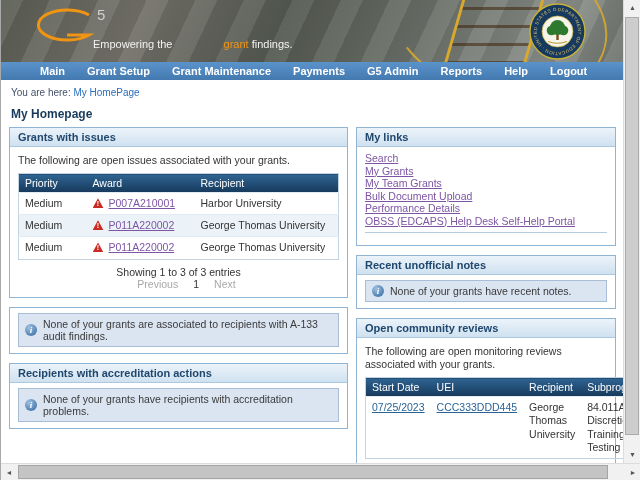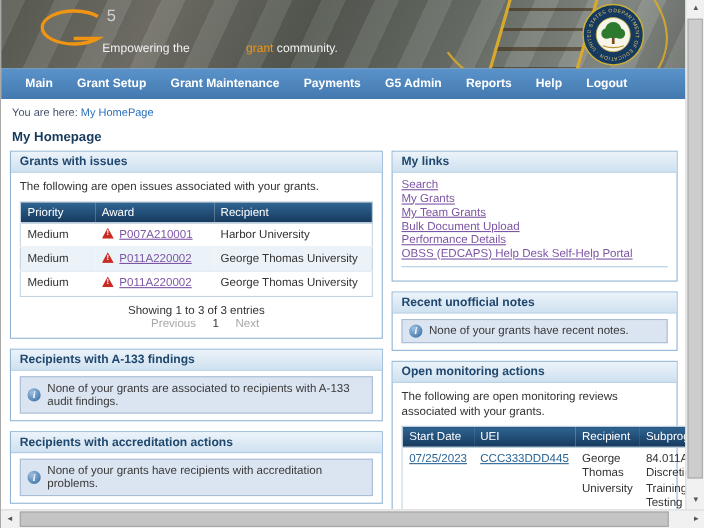--- a/index.html
+++ b/index.html
@@ -19,21 +19,21 @@
     border-left:3px solid #d8a92c; border-right:3px solid #d8a92c; }
   .bookshelf::after { content:""; position:absolute; inset:0;
     background:repeating-linear-gradient(180deg, transparent 0 15px, rgba(60,35,10,.55) 15px 18px); }
   .g5-logo { position:absolute; left:26px; top:4px; width:90px; height:50px; }
   .logo-5 { position:absolute; left:96px; top:6px; color:#cfcfcf; font-size:15px; }
   .tagline { position:absolute; left:92px; top:38px; color:#f2f2f2; font-size:11px; }
   .tagline .hl { color:#ef9413;margin-left:48px; }
   .seal { position:absolute; left:528px; top:3px; width:57px; height:57px; }
 
   
-  .nav { height:28px; background:linear-gradient(#5a93ca,#4379af); display:flex; align-items:center; padding-left:11px; }
+  .nav { height:18px; background:linear-gradient(#5a93ca,#4379af); display:flex; align-items:center; padding-left:28px; }
   .nav a { color:#fff; font-weight:bold; font-size:11px; text-decoration:none; padding:0 11px; white-space:nowrap; }
 
   
   .crumb { padding:7px 10px 0; font-size:10px; color:#44526b; }
   .crumb a { color:#2a6ebb; text-decoration:none; }
   .page-title { margin:9px 10px 6px; font-size:12px; font-weight:bold; color:#173a5c; }
   .cols { display:flex; gap:8px; padding:0 8px; align-items:flex-start; }
   .col-left { width:339px; flex:none; }
   .col-right { flex:1; min-width:0; }
 
@@ -91,21 +91,21 @@
   <div class="viewport">
 
     <div class="banner">
       <div class="streaks"></div>
       <div class="gold-arc"></div>
       <div class="bookshelf"></div>
       <svg class="g5-logo" viewBox="0 0 90 50">
         <path d="M 62 11 A 29 15 0 1 0 62 31 L 40 31" fill="none" stroke="#ef9413" stroke-width="3"></path>
       </svg>
       <span class="logo-5">5</span>
-      <div class="tagline"><span>Empowering the </span><span class="hl">grant</span><span> community.</span></div>
+      <div class="tagline"><span>Empowering the </span><span class="hl">grant</span><span> findings.</span></div>
       <svg class="seal" viewBox="0 0 57 57">
         <circle cx="28.5" cy="28.5" r="27.5" fill="#16395f" stroke="#c9b037" stroke-width="1.4"></circle>
         <defs>
             <path id="sealring" d="M 28.5 8 A 20.5 20.5 0 1 1 28.4 8"></path>
           </defs>
         <text font-size="4.6" fill="#d9c06a" letter-spacing="0.4"><textPath href="#sealring">DEPARTMENT OF EDUCATION · UNITED STATES OF AMERICA</textPath></text>
         <circle cx="28.5" cy="28.5" r="15.5" fill="#f7f4e9" stroke="#c9b037" stroke-width="0.7"></circle>
         <rect x="27.3" y="29" width="2.4" height="8" fill="#7a4a1f"></rect>
         <circle cx="28.5" cy="24.5" r="7.5" fill="#2d7a2f"></circle>
         <circle cx="22.5" cy="27.5" r="4.8" fill="#2d7a2f"></circle>
@@ -167,21 +167,20 @@
               <span class="pag">
                 <span class="dim">Previous</span>
                 <span class="cur">1</span>
                 <span class="dim">Next</span>
               </span>
             </div>
           </div>
         </div>
 
         <div class="panel">
-          <div class="panel-h">Recipients with A-133 findings</div>
           <div class="panel-b">
             <div class="infobox">
               <span class="info-icon">i</span>
               <span>None of your grants are associated to recipients with A-133 audit findings.</span>
             </div>
           </div>
         </div>
 
         <div class="panel">
           <div class="panel-h">Recipients with accreditation actions</div>
@@ -214,21 +213,21 @@
           <div class="panel-h">Recent unofficial notes</div>
           <div class="panel-b">
             <div class="infobox">
               <span class="info-icon">i</span>
               <span>None of your grants have recent notes.</span>
             </div>
           </div>
         </div>
 
         <div class="panel">
-          <div class="panel-h">Open monitoring actions</div>
+          <div class="panel-h">Open community reviews</div>
           <div class="panel-b">
             <div class="desc">The following are open monitoring reviews associated with your grants.</div>
             <table class="dtable">
               <thead>
                 <tr>
                   <th style="width:64px">Start Date</th>
                   <th style="width:88px">UEI</th>
                   <th style="width:78px">Recipient</th>
                   <th>Subprogram</th>
                 </tr>

